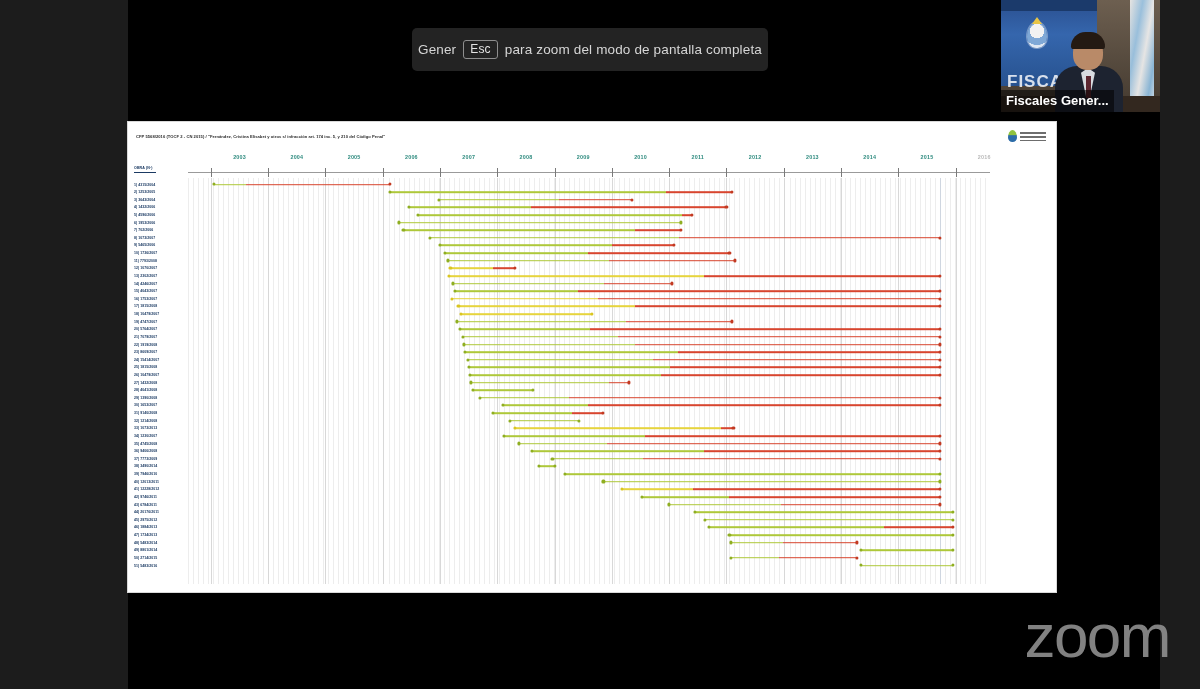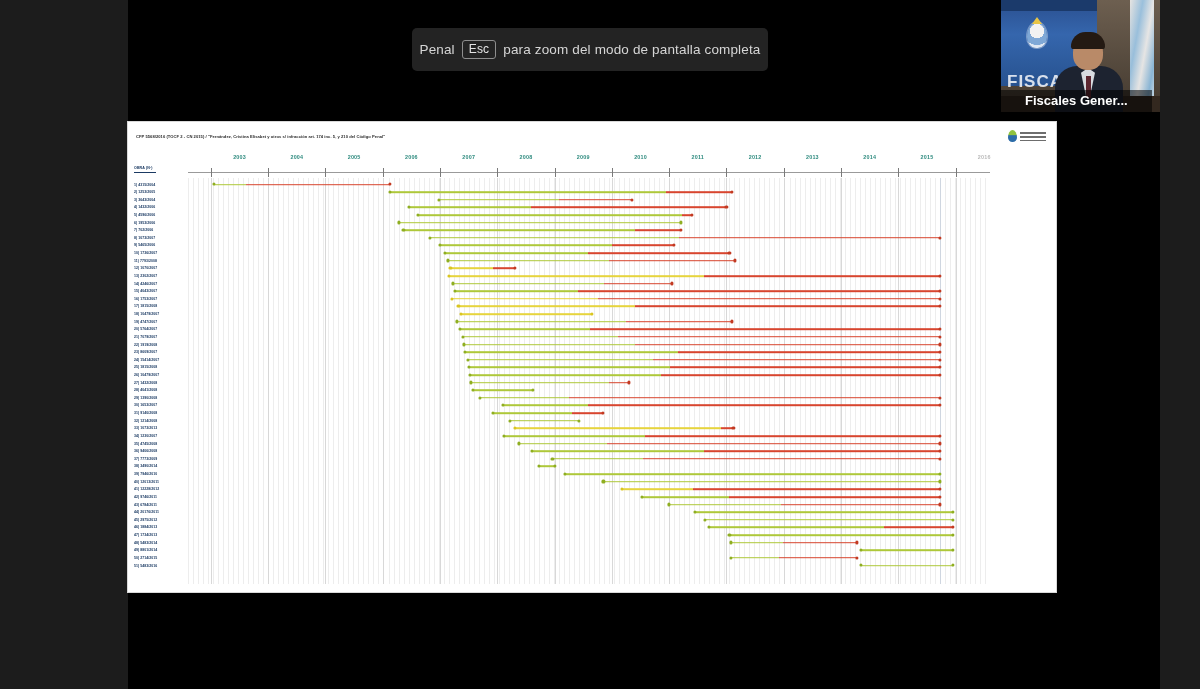--- a/index.html
+++ b/index.html
@@ -101,21 +101,21 @@
     opacity:.92;
   }
   .v-desk {
     position:absolute; left:0; right:0; bottom:0; height:16px;
     background:#33281f;
   }
   #video-label {
     position:absolute; left:0; bottom:0;
     background:rgba(0,0,0,0.55);
     color:#fff; font-size:13px; font-weight:600;
-    padding:3px 24px 4px;
+    padding:3px 5px 4px;
     max-width:100%;
     white-space:nowrap; overflow:hidden;
   }
 
   
   #slide {
     position:absolute; left:128px; top:122px;
     width:928px; height:470px;
     background:#fff;
     box-shadow:0 0 0 1px #d9d9d9;
@@ -216,21 +216,21 @@
 </style>
 </head>
 <body>
 
 <div id="stage">
 
   <div class="side-bar left"></div>
   <div class="side-bar right"></div>
 
   <div id="esc-toast">
-    <span>Penal</span>
+    <span>Gener</span>
     <span class="kbd">Esc</span>
     <span>para zoom del modo de pantalla completa</span>
   </div>
 
   <div id="video-tile">
     <div class="v-wallbg"></div>
     <div class="v-banner">
       <div class="v-banner-top"></div>
     </div>
     <div class="v-crest"></div>
@@ -820,13 +820,14 @@
           <div class="rowlabel" style="top: 405.4px;">46) 1884/2013</div>
           <div class="rowlabel" style="top: 413.02px;">47) 1734/2013</div>
           <div class="rowlabel" style="top: 420.64px;">48) 5483/2014</div>
           <div class="rowlabel" style="top: 428.26px;">49) 8801/2014</div>
           <div class="rowlabel" style="top: 435.88px;">50) 2714/2015</div>
           <div class="rowlabel" style="top: 443.5px;">51) 5483/2016</div>
         </div>
     </div>
   </div>
 
+  <div id="zoom-watermark">zoom</div>
 </div>
 
 </body></html>

